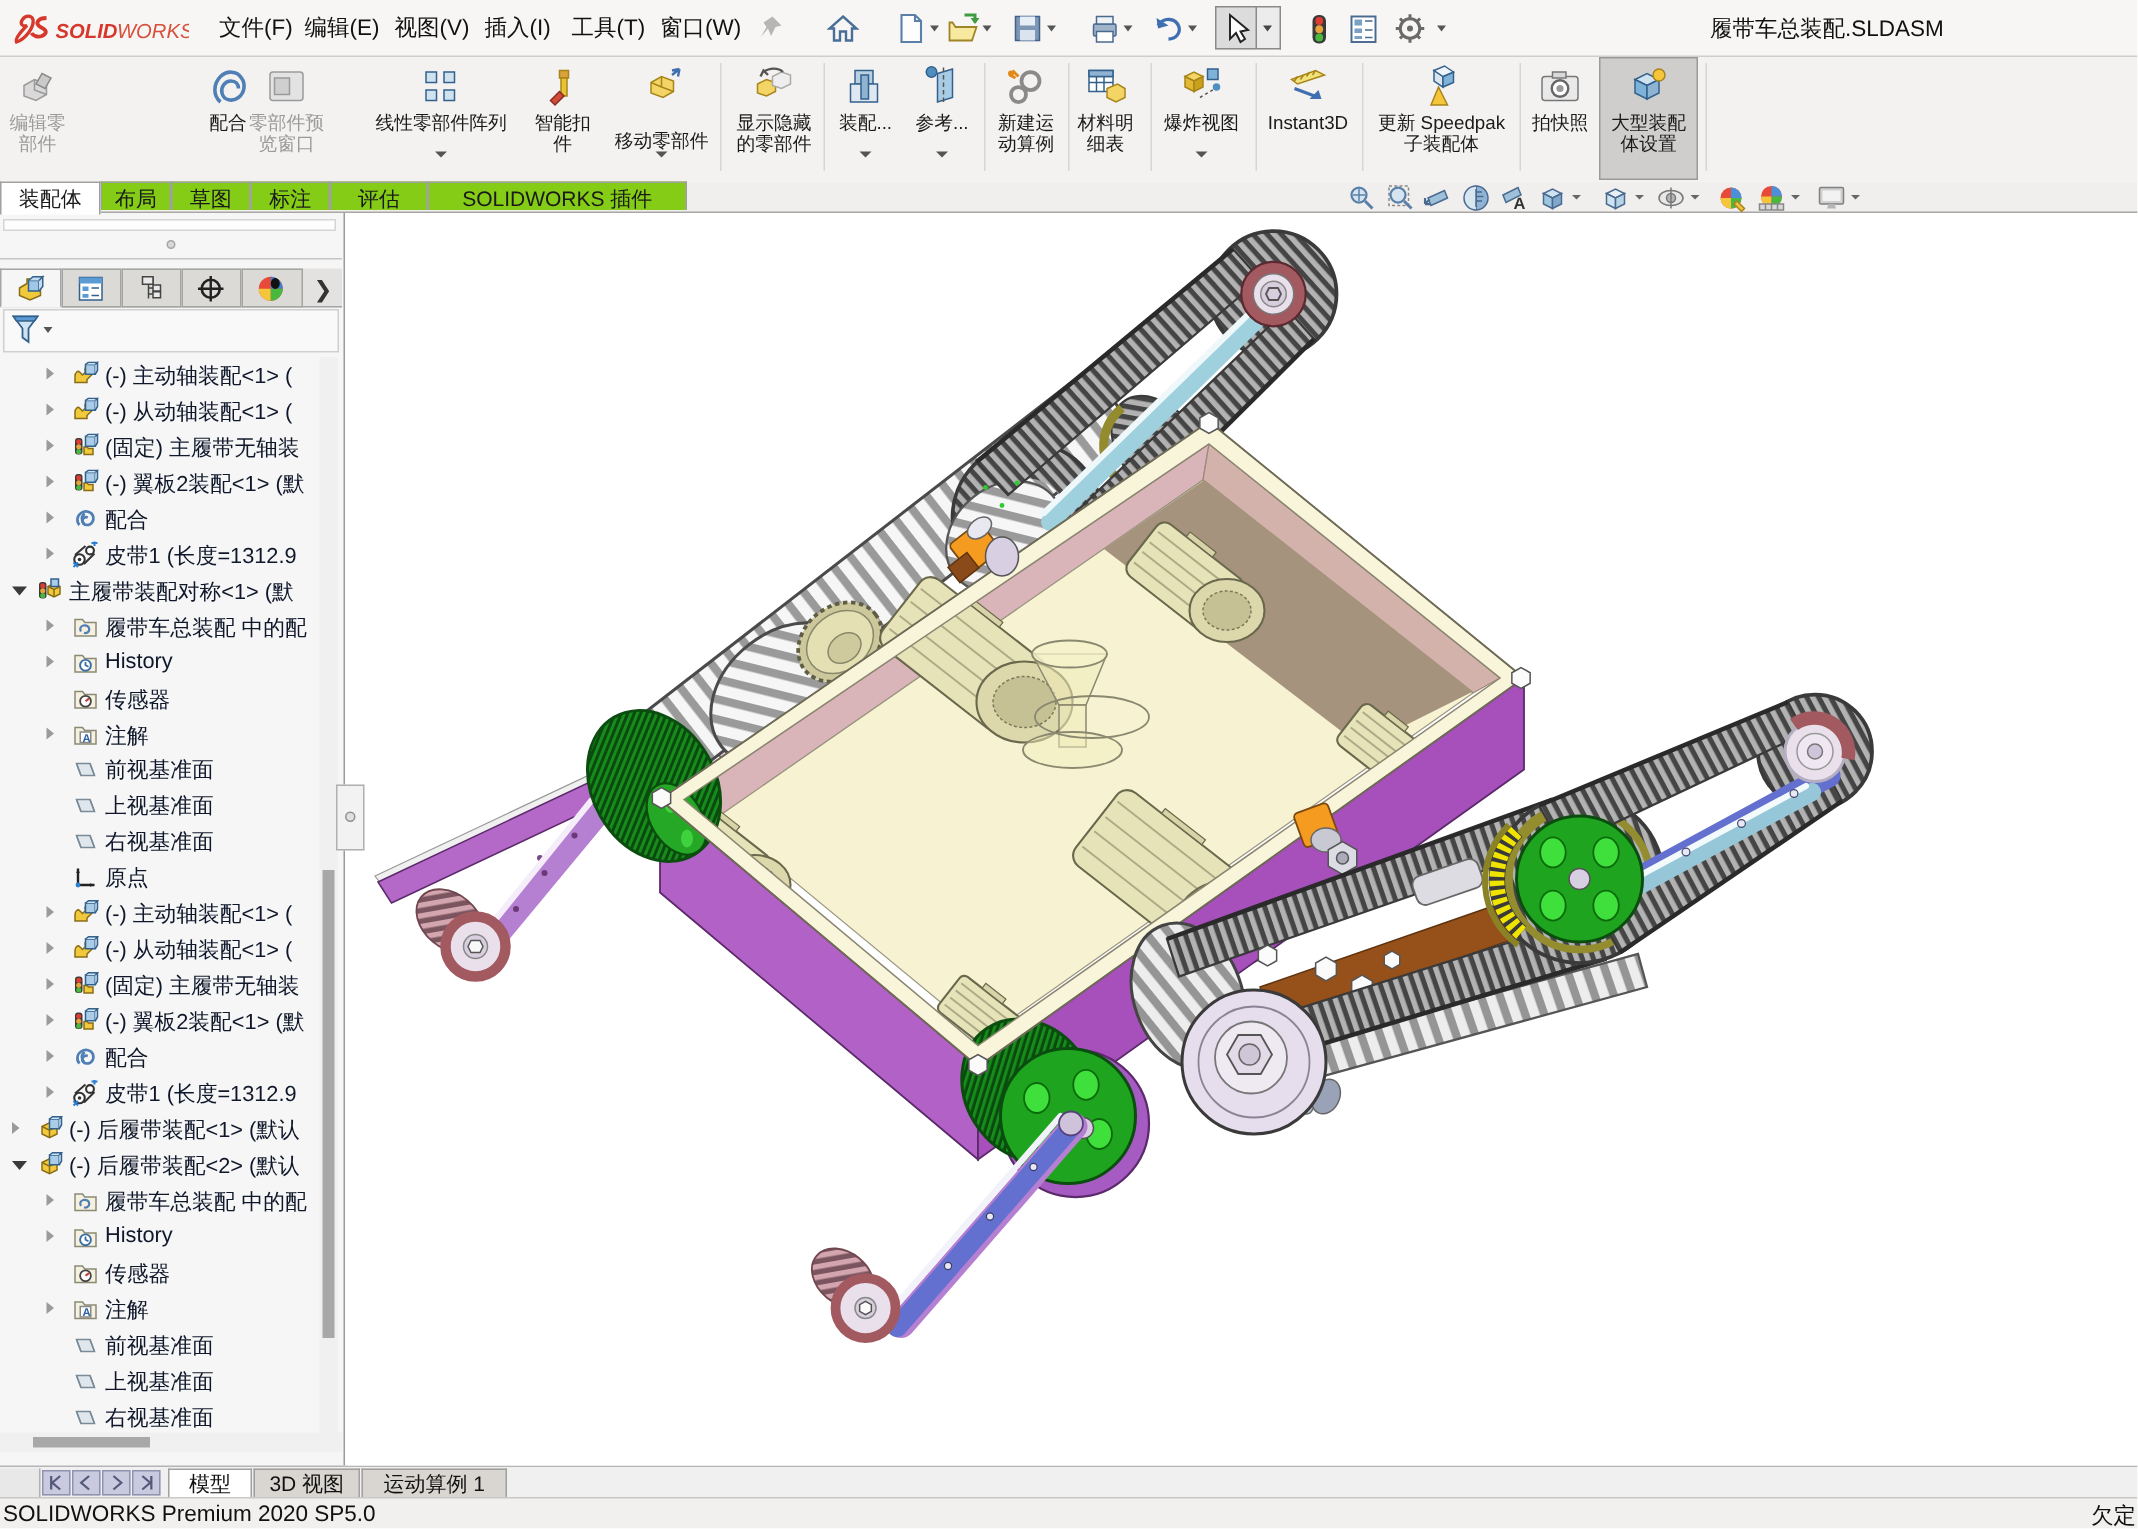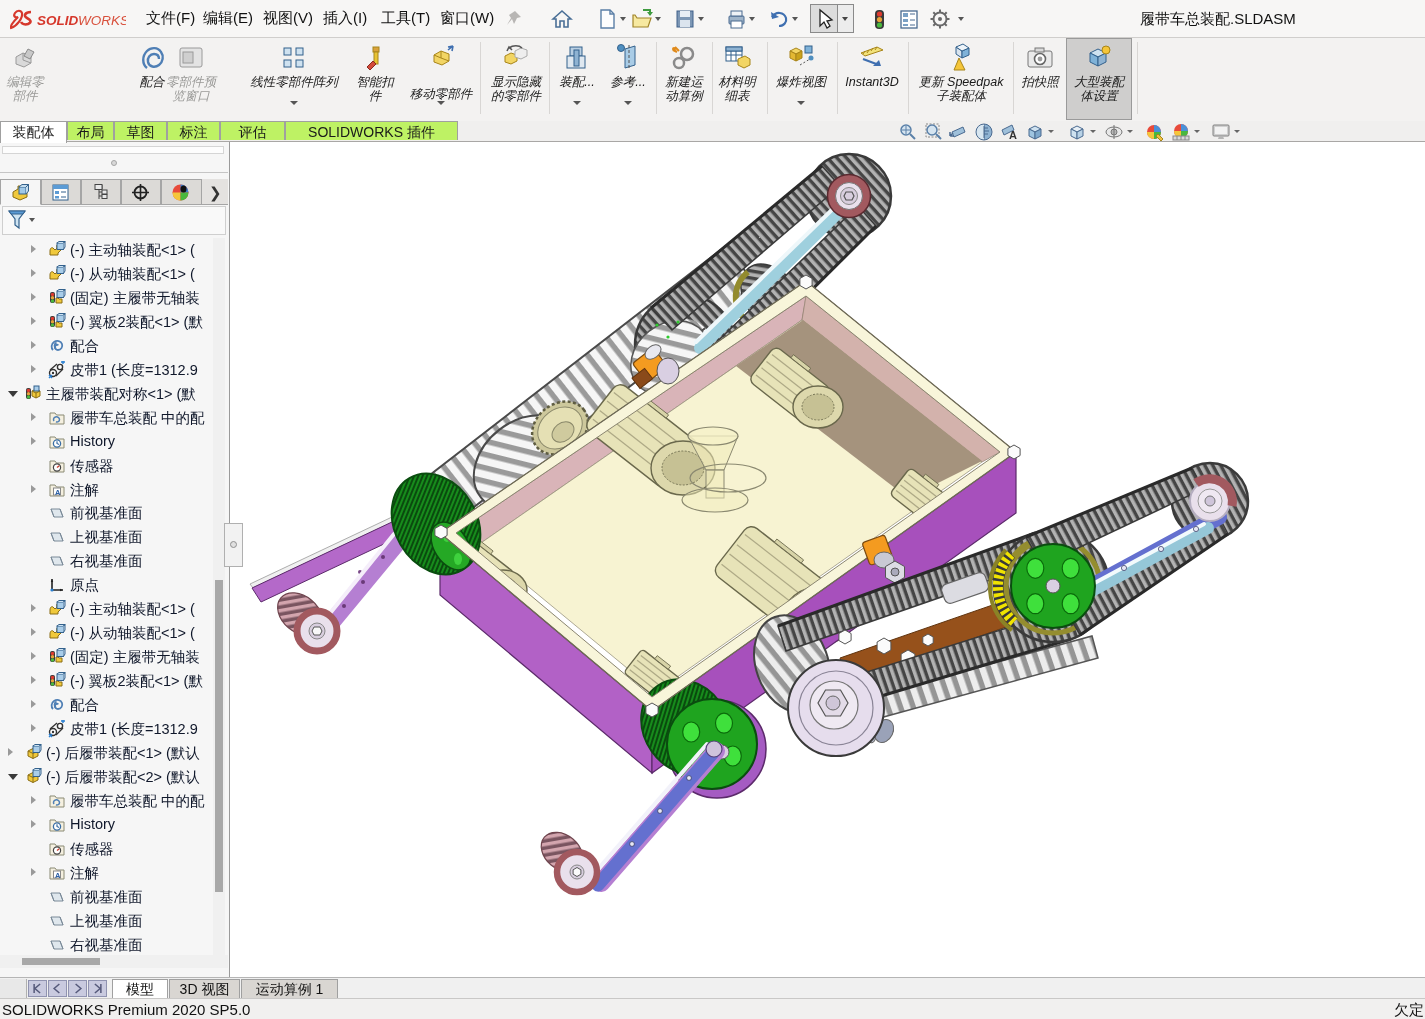--- a/index.html
+++ b/index.html
@@ -1,25 +1,25 @@
 <!DOCTYPE html>
 <html><head><meta charset="utf-8">
 <style>
 *{margin:0;padding:0;box-sizing:border-box;}
 body{font-family:"Liberation Sans",sans-serif;}
 #app{position:relative;width:1425px;height:1019px;background:#ffffff;overflow:hidden;}
 .abs{position:absolute;}
 #titlebar{position:absolute;left:0;top:0;width:1425px;height:38px;background:#f7f6f5;border-bottom:1px solid #d0cecc;}
 #ribbon{position:absolute;left:0;top:38px;width:1425px;height:83px;background:#f3f2f1;}
 .rsep{position:absolute;top:4px;width:1px;height:72px;background:#d8d6d4;}
-.rbtn{position:absolute;top:1px;height:80px;text-align:center;color:#1a1a1a;font-size:12.5px;line-height:14px;font-style:italic;}
+.rbtn{position:absolute;top:1px;height:80px;text-align:center;color:#1a1a1a;font-size:12.5px;line-height:14px;}
 .rbtn.dis{color:#9a9a98;}
 .darr{position:absolute;left:50%;margin-left:-4px;width:0;height:0;border-left:4px solid transparent;border-right:4px solid transparent;border-top:4px solid #555;}
 #tabrow{position:absolute;left:0;top:121px;width:1425px;height:21px;background:#f0efee;border-bottom:1px solid #a9a7a5;}
-.tab{position:absolute;top:0;height:19px;background:#bef264;border:1px solid #a0a0a0;border-bottom:none;font-size:14px;color:#1a1a1a;text-align:center;line-height:20px;}
+.tab{position:absolute;top:0;height:19px;background:#84cc16;border:1px solid #a0a0a0;border-bottom:none;font-size:14px;color:#1a1a1a;text-align:center;line-height:20px;}
 .tab.active{background:#ffffff;height:22px;z-index:2;}
 #leftpanel{position:absolute;left:0;top:142px;width:230px;height:835px;background:#f6f6f6;border-right:1px solid #9a9a9a;}
 #viewport{position:absolute;left:231px;top:142px;width:1194px;height:835px;background:#ffffff;overflow:hidden;}
 .trow{position:absolute;left:0;width:224px;height:24px;font-size:14.5px;color:#0f172a;white-space:nowrap;overflow:hidden;}
 .trow .txt{position:absolute;top:3px;}
 .ticon{position:absolute;top:3px;}
 .texp{position:absolute;top:7px;width:0;height:0;border-top:4.5px solid transparent;border-bottom:4.5px solid transparent;border-left:5.5px solid #9a9a9a;}
 .texpo{position:absolute;top:9px;width:0;height:0;border-left:5px solid transparent;border-right:5px solid transparent;border-top:6px solid #3a3a3a;}
 #bottombar{position:absolute;left:0;top:977px;width:1425px;height:21px;background:#f0f0f0;border-top:1px solid #b5b5b5;}
 .btab{position:absolute;top:1px;height:20px;background:#d9d6d2;border:1px solid #a0a0a0;border-bottom:none;font-size:14px;color:#111;text-align:center;line-height:19px;}

